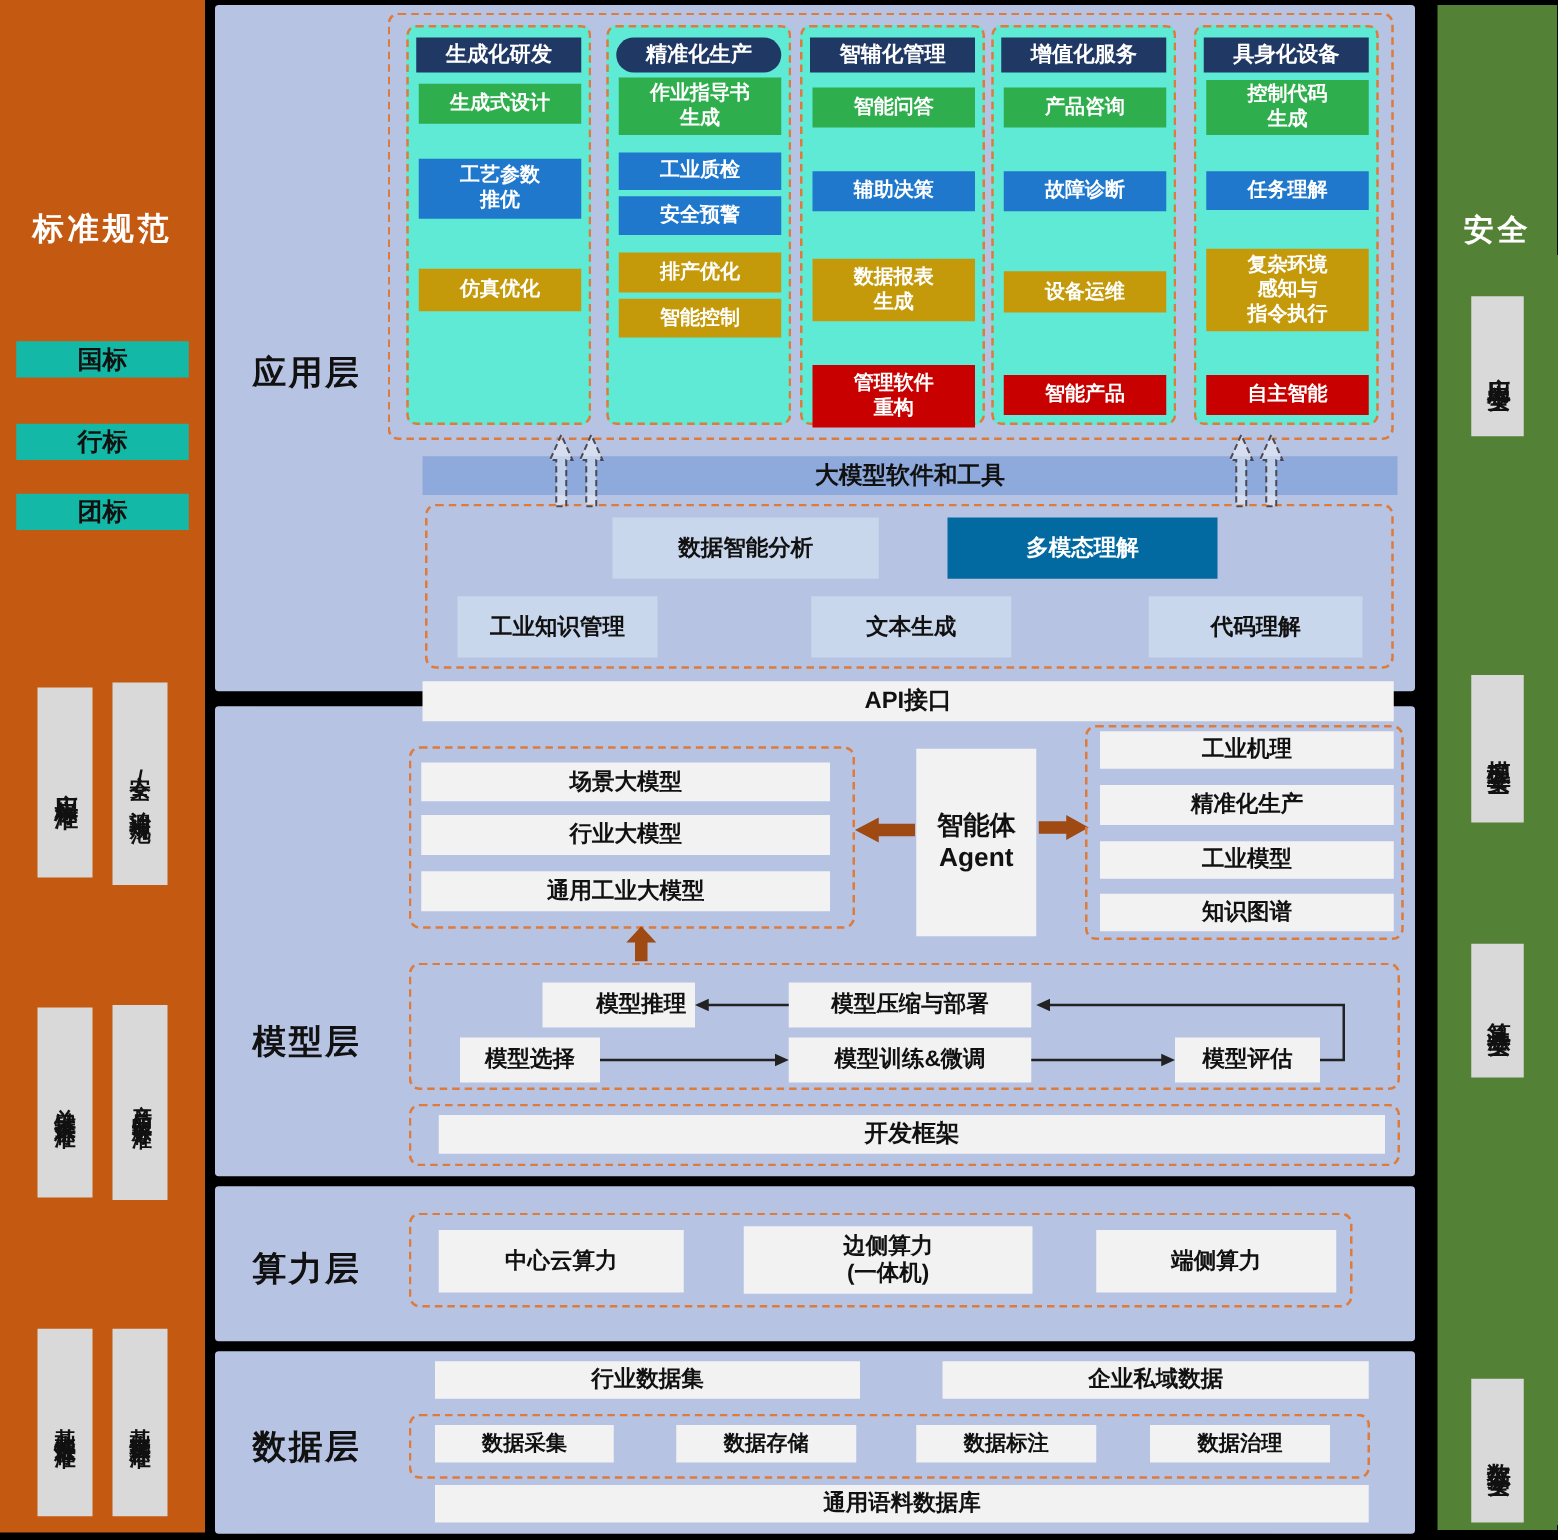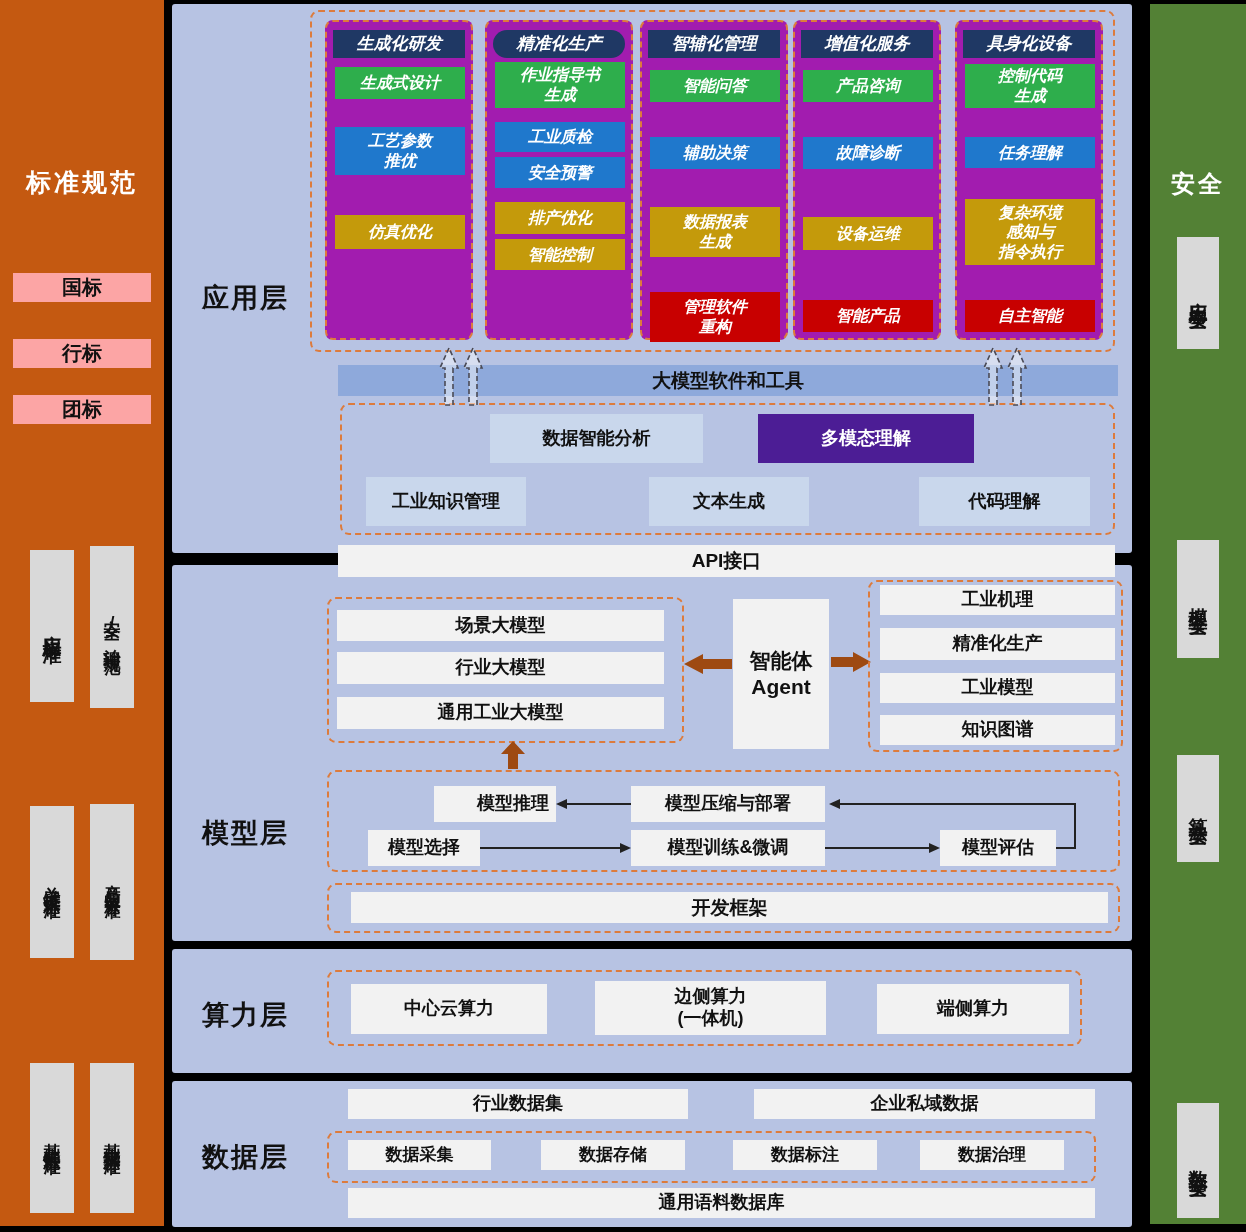--- a/index.html
+++ b/index.html
@@ -2,34 +2,34 @@
 <html><head>
 <meta charset="utf-8">
 <style>
   html,body{margin:0;padding:0;background:#000;}
   .stage{position:relative;width:1246px;height:1232px;background:#000;overflow:hidden;
          font-family:"Liberation Sans","DejaVu Sans",sans-serif;}
   .box{position:absolute;box-sizing:border-box;display:flex;align-items:center;justify-content:center;
        text-align:center;font-weight:bold;white-space:pre-line;line-height:1.22;}
   .section{position:absolute;background:#B7C3E3;border-radius:3px;}
   .dashed{position:absolute;box-sizing:border-box;border:2px dashed #DD7B3C;border-radius:9px;}
-  .col{position:absolute;box-sizing:border-box;background:#a21caf;border:2px dashed #DD7B3C;border-radius:8px;font-style:italic;}
+  .col{position:absolute;box-sizing:border-box;background:#5eead4;border:2px dashed #DD7B3C;border-radius:8px;}
   .navy{background:#1F3864;color:#fff;font-size:17px;}
   .c-green{background:#2EAE4C;color:#fff;font-size:16px;}
   .c-blue{background:#1F78CC;color:#fff;font-size:16px;}
   .c-gold{background:#C49A0B;color:#fff;font-size:16px;}
   .c-red{background:#C80000;color:#fff;font-size:16px;}
   .white{background:#F2F2F2;color:#111;}
   .ltcap{background:#C9D7EC;color:#111;font-size:18px;}
-  .dkcap{background:#4c1d95;color:#fff;font-size:18px;}
+  .dkcap{background:#0369a1;color:#fff;font-size:18px;}
   .layer-label{position:absolute;font-weight:bold;color:#111;font-size:27px;letter-spacing:2px;}
   .sb-left{position:absolute;left:0;top:0;width:164px;height:1226px;background:#C45911;}
   .sb-right{position:absolute;left:1150px;top:4px;width:96px;height:1220px;background:#538135;}
   .sb-title{position:absolute;width:100%;text-align:center;color:#fff;font-weight:bold;font-size:25px;letter-spacing:3px;}
-  .chip{position:absolute;background:#fca5a5;color:#111;display:flex;align-items:center;justify-content:center;
+  .chip{position:absolute;background:#14b8a6;color:#111;display:flex;align-items:center;justify-content:center;
         font-weight:bold;font-size:20px;box-sizing:border-box;}
   .vchip{position:absolute;background:#D9D9D9;color:#111;display:flex;align-items:center;justify-content:center;
          font-weight:bold;font-size:19px;writing-mode:vertical-rl;text-orientation:upright;letter-spacing:3px;box-sizing:border-box;}
   svg{position:absolute;overflow:visible;}
 </style>
 </head>
 <body>
 
 <div class="stage">
 

